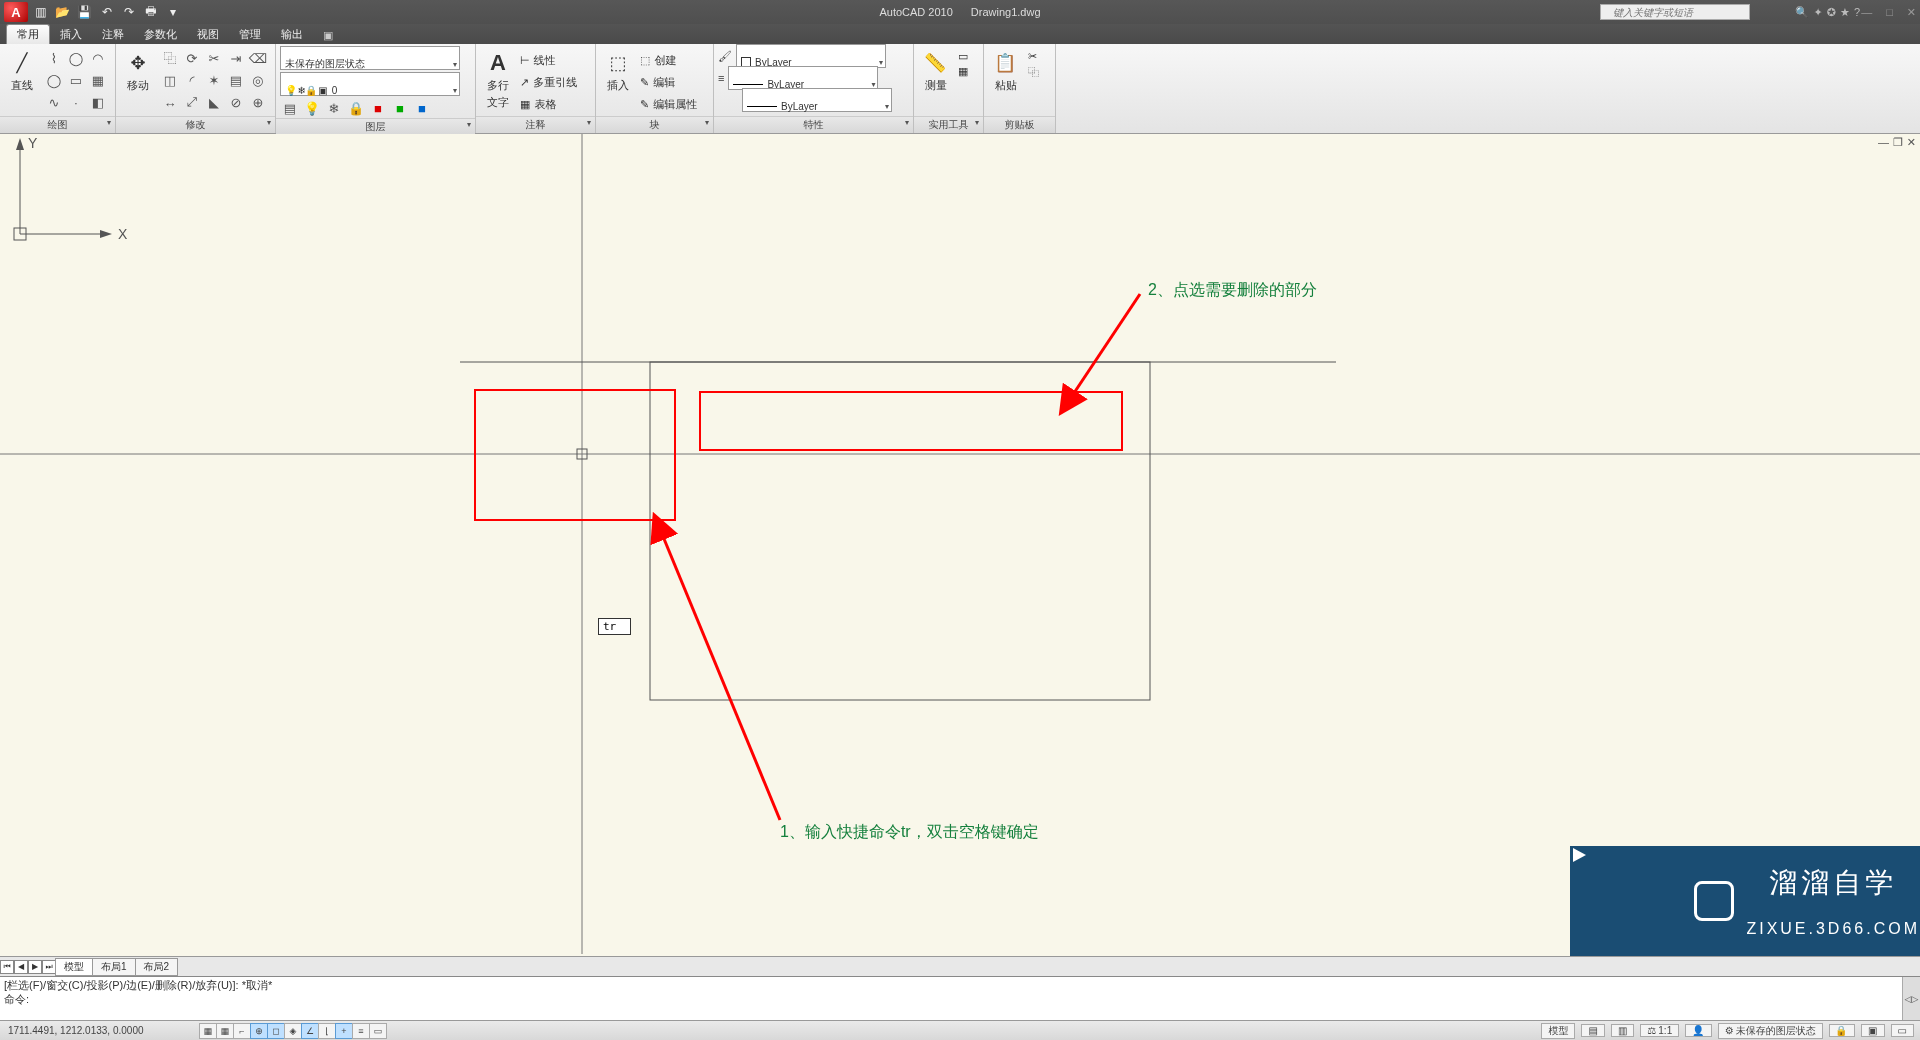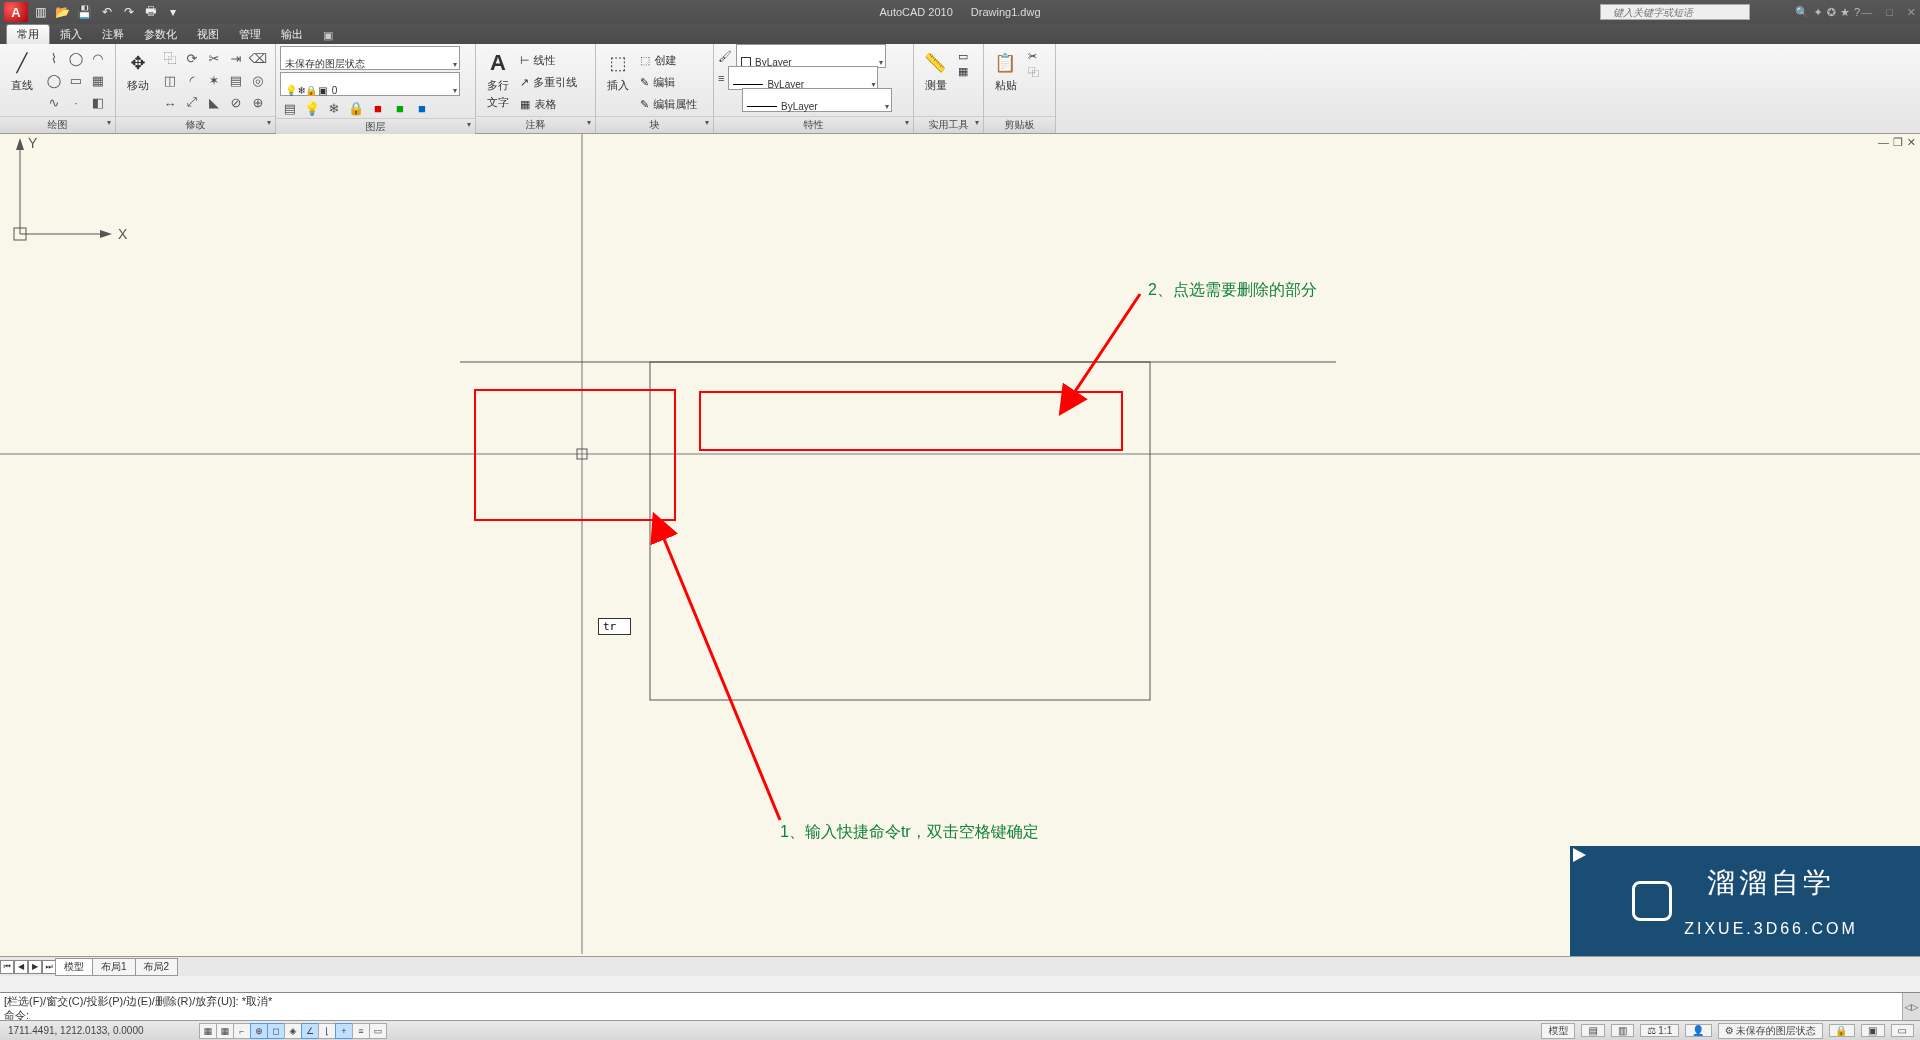--- a/index.html
+++ b/index.html
@@ -42,35 +42,35 @@
 .drawwrap svg{ position:absolute; inset:0; width:100%; height:100%;}
 .cursor-box{ position:absolute; left:598px; top:484px; background:#fff; border:1px solid #333; font-size:11px; padding:1px 14px 1px 4px; font-family:Consolas,monospace;}
 .annot{ position:absolute; color:#15803d; font-size:16px;}
 .annot.a1{ left:1148px; top:146px;}
 .annot.a2{ left:780px; top:688px;}
 
 
 .ucs{ position:absolute; left:12px; bottom:14px; }
 
 
-.wm{ position:absolute; right:0; bottom:0; width:350px; height:110px; background:#1a4d73; display:flex; align-items:center; justify-content:center; gap:12px; color:#fff;}
+.wm{ position:absolute; right:0; bottom:0; width:350px; height:110px; background:#1a4d73; display:flex; align-items:center; justify-content:flex-end; gap:12px; color:#fff;}
 .wm .play{ width:40px; height:40px; border:3px solid #fff; border-radius:8px; display:flex; align-items:center; justify-content:center;}
 .wm .txt{ display:flex; flex-direction:column; align-items:center;}
 .wm .cn{ font-size:28px; letter-spacing:4px; font-weight:500;}
 .wm .en{ font-size:16px; letter-spacing:3px; margin-top:18px;}
 
 
 .layout-tabs{ position:absolute; left:0; right:0; bottom:64px; height:20px; background:#e8e8e8; border-top:1px solid #999; display:flex; align-items:center; font-size:10px; color:#333;}
 .layout-tabs .nav{ display:flex; gap:0;}
 .layout-tabs .nav span{ width:14px; height:14px; border:1px solid #888; background:#fff; display:flex; align-items:center; justify-content:center; font-size:8px;}
 .layout-tabs .lt{ padding:1px 8px; border:1px solid #999; background:#f5f5f5; margin-left:-1px;}
 .layout-tabs .lt.active{ background:#fff;}
 
 
-.cmdarea{ position:absolute; left:0; right:0; bottom:20px; height:28px; background:#fff; border-top:1px solid #888; font-family:SimSun,monospace; font-size:11px; color:#333; padding:1px 4px; line-height:14px; overflow:hidden;}
+.cmdarea{ position:absolute; left:0; right:0; bottom:20px; height:44px; background:#fff; border-top:1px solid #888; font-family:SimSun,monospace; font-size:11px; color:#333; padding:1px 4px; line-height:14px; overflow:hidden;}
 .cmdarea .handle{ position:absolute; right:0; top:0; bottom:0; width:18px; background:#ddd; border-left:1px solid #aaa; display:flex; align-items:center; justify-content:center; font-size:9px; color:#555;}
 
 
 .statusbar{ position:absolute; left:0; right:0; bottom:0; height:20px; background:linear-gradient(#eaeaea,#d8d8d8); border-top:1px solid #999; display:flex; align-items:center; font-size:10px; color:#444;}
 .statusbar .coords{ padding:0 8px; width:200px;}
 .statusbar .toggles{ display:flex;}
 .statusbar .tg{ width:18px; height:16px; border:1px solid #aaa; background:#f4f4f4; display:flex; align-items:center; justify-content:center; font-size:9px; margin-left:-1px;}
 .statusbar .tg.on{ background:#bfe0ff; border-color:#5a9bd5;}
 .statusbar .right{ margin-left:auto; display:flex; align-items:center; gap:6px; padding-right:6px;}
 .statusbar .pill{ padding:0 6px; border:1px solid #aaa; background:#f4f4f4; display:flex; align-items:center; gap:2px;}

